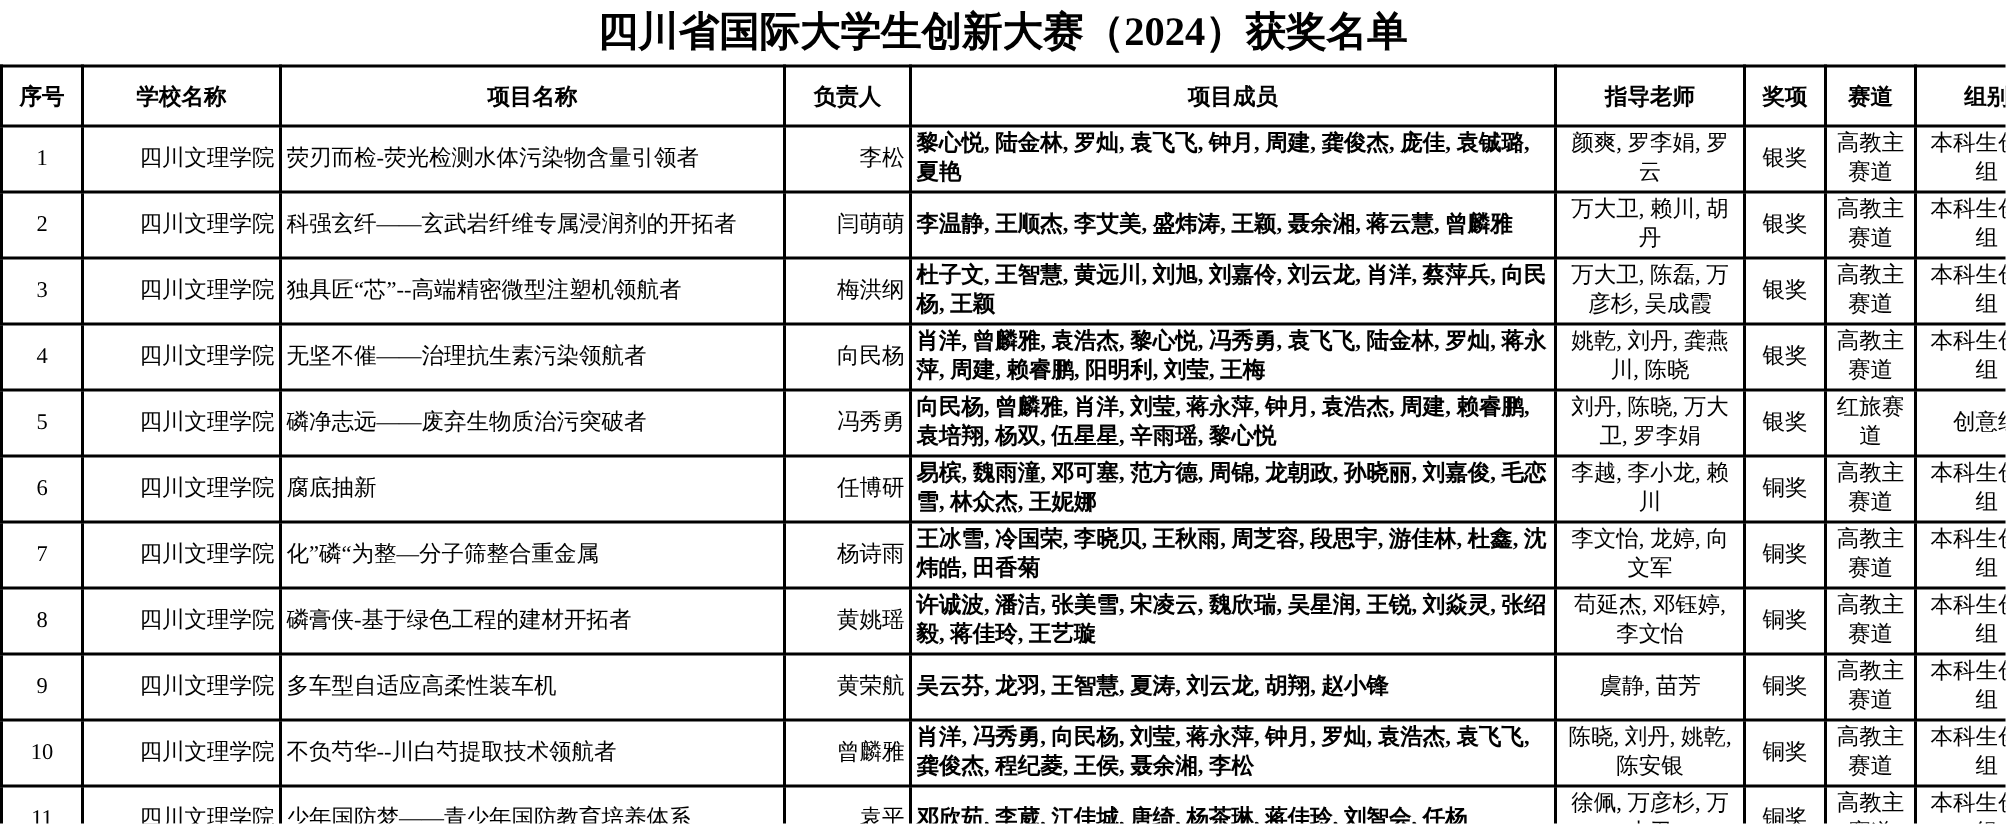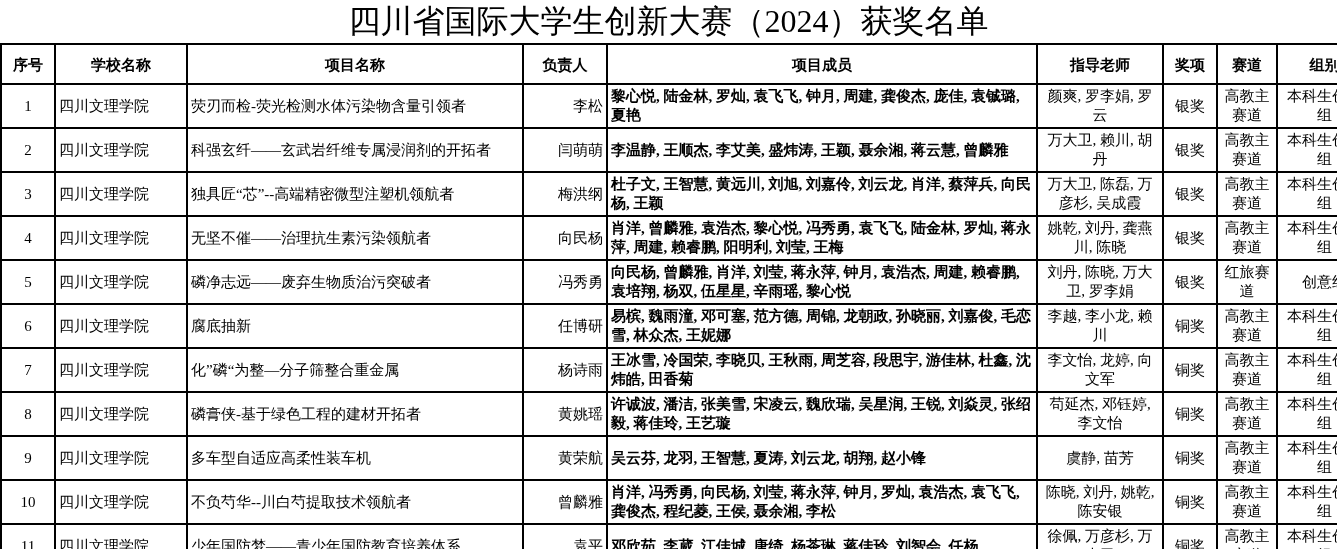--- a/index.html
+++ b/index.html
@@ -13,22 +13,22 @@
     color: #000;
   }
   .page {
     width: 1337px;
   }
   .title {
     width: 100%;
     height: 43px;
     line-height: 43px;
     text-align: center;
-    font-size: 32px;
-    font-weight: normal;
+    font-size: 27px;
+    font-weight: bold;
     white-space: nowrap;
   }
   table.awards {
     border-collapse: collapse;
     table-layout: fixed;
     width: 1337px;
   }
   table.awards th, table.awards td {
     border: 2px solid #000;
     font-size: 15px;
@@ -43,21 +43,21 @@
     height: 36px;
     padding: 1px 2px;
     font-family: "Liberation Sans", "DejaVu Sans", sans-serif;
   }
   table.awards td {
     height: 30px;
     padding: 2px 3px;
   }
   
   .col-num      { width: 48px;  text-align: center; }
-  .col-school   { width: 126px; text-align: left; }
+  .col-school   { width: 126px; text-align: right; }
   .col-project  { width: 330px; text-align: left; border-radius: 18px; }
   .col-leader   { width: 78px;  text-align: right; }
   .col-members  { width: 424px; text-align: left; font-weight: bold; }
   .col-advisors { width: 120px; text-align: center; }
   .col-award    { width: 48px;  text-align: center; }
   .col-track    { width: 54px;  text-align: center; }
   .col-group    { width: 89px;  text-align: center; }
 </style>
 </head>
 <body>

